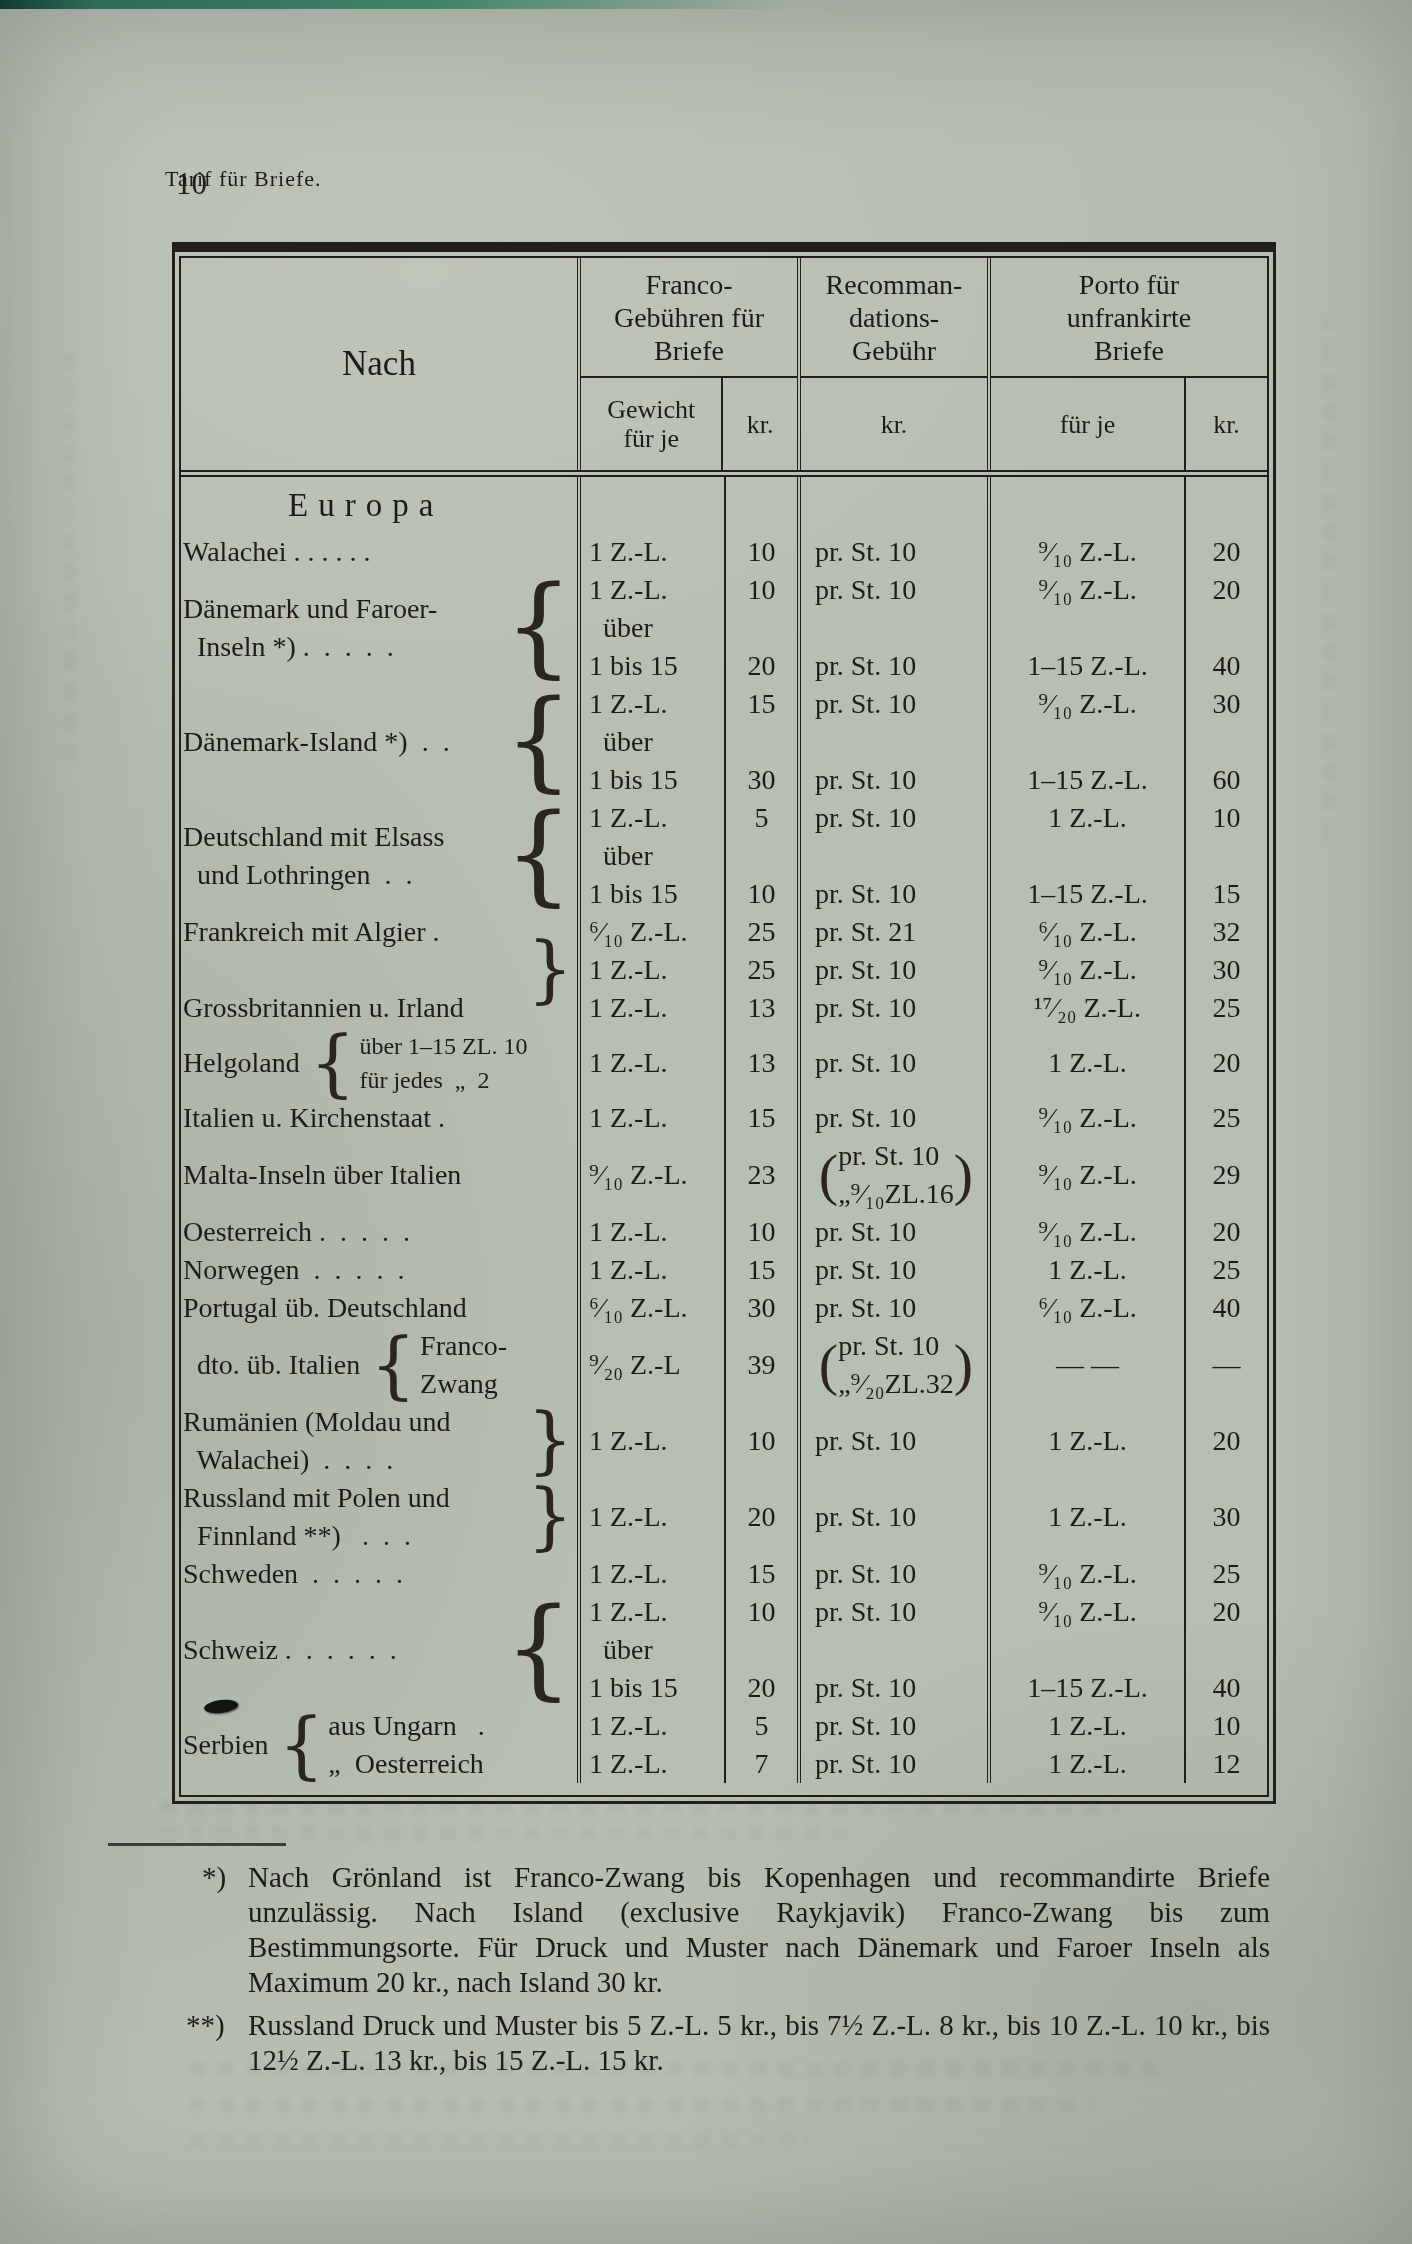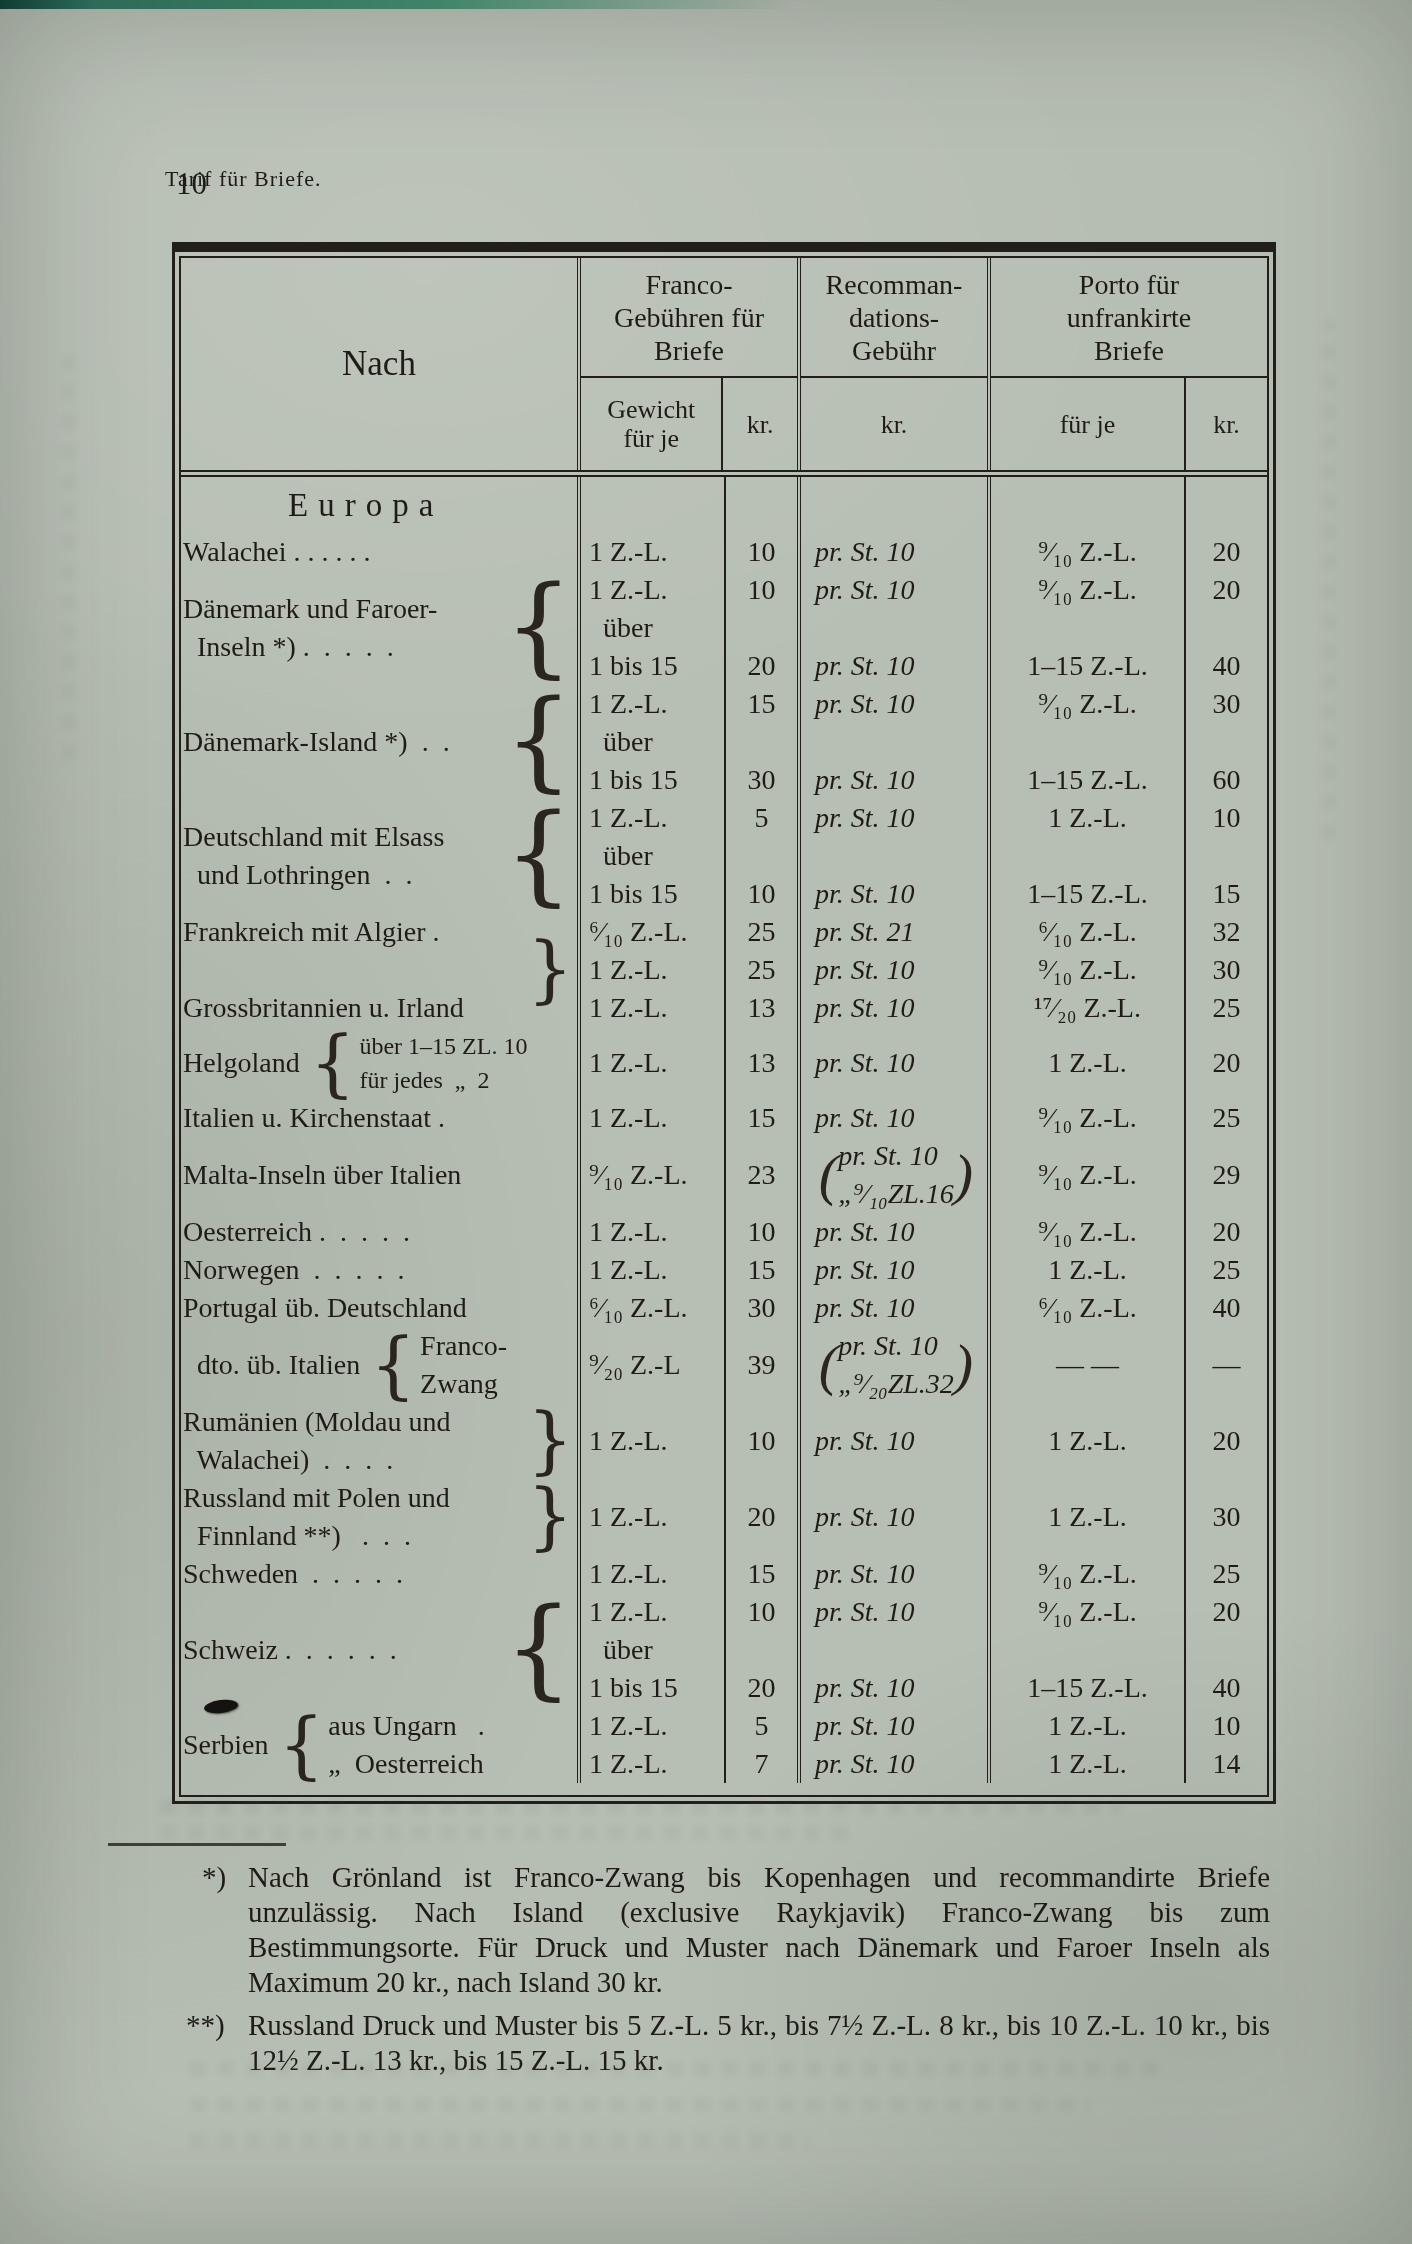--- a/index.html
+++ b/index.html
@@ -41,21 +41,21 @@
   .h-pkr{width:81px;}
 
   #tbody{padding-bottom:12px;}
   .trow{display:flex;align-items:stretch;}
   .cell{box-sizing:border-box;display:flex;flex-direction:column;justify-content:center;}
   .line{height:38px;line-height:38px;font-size:28px;white-space:pre;}
   .c-name{width:400px;border-right:4px double #221f1a;flex-direction:row;align-items:center;
     justify-content:flex-start;padding-left:2px;position:relative;}
   .c-g{width:145px;border-right:2px solid #221f1a;padding-left:8px;}
   .c-f{width:75px;border-right:4px double #221f1a;text-align:center;}
-  .c-r{width:190px;border-right:4px double #221f1a;padding-left:14px;font-style:italic;}
+  .c-r{width:190px;border-right:4px double #221f1a;padding-left:14px;}
   .c-r.paren{flex-direction:row;align-items:center;padding-left:4px;}
   .c-pj{width:195px;border-right:2px solid #221f1a;text-align:center;}
   .c-pk{width:81px;text-align:center;}
   .nblock{display:flex;flex-direction:column;justify-content:center;}
   .nblock.small .line{font-size:24px;height:34px;line-height:34px;}
   .brace{font-family:"DejaVu Serif",serif;color:#2a261f;}
   .brace-abs{position:absolute;right:4px;top:50%;transform:translateY(-52%);line-height:1;}
   .brace-in{display:flex;align-items:center;line-height:1;margin:0 4px 0 10px;overflow:visible;}
   .paren-glyph{display:flex;align-items:center;line-height:1;font-size:58px;color:#2a261f;}
 
@@ -628,21 +628,21 @@
               <div class="cell c-r">
                 <div class="line">pr. St. 10</div>
                 <div class="line">pr. St. 10</div>
               </div>
               <div class="cell c-pj">
                 <div class="line">1 Z.-L.</div>
                 <div class="line">1 Z.-L.</div>
               </div>
               <div class="cell c-pk">
                 <div class="line">10</div>
-                <div class="line">14</div>
+                <div class="line">12</div>
               </div>
             </div>
           </div>
 
       </div>
     </div>
   </div>
 
   <div class="ink-blob"></div>
   <div class="footnote-rule"></div>

